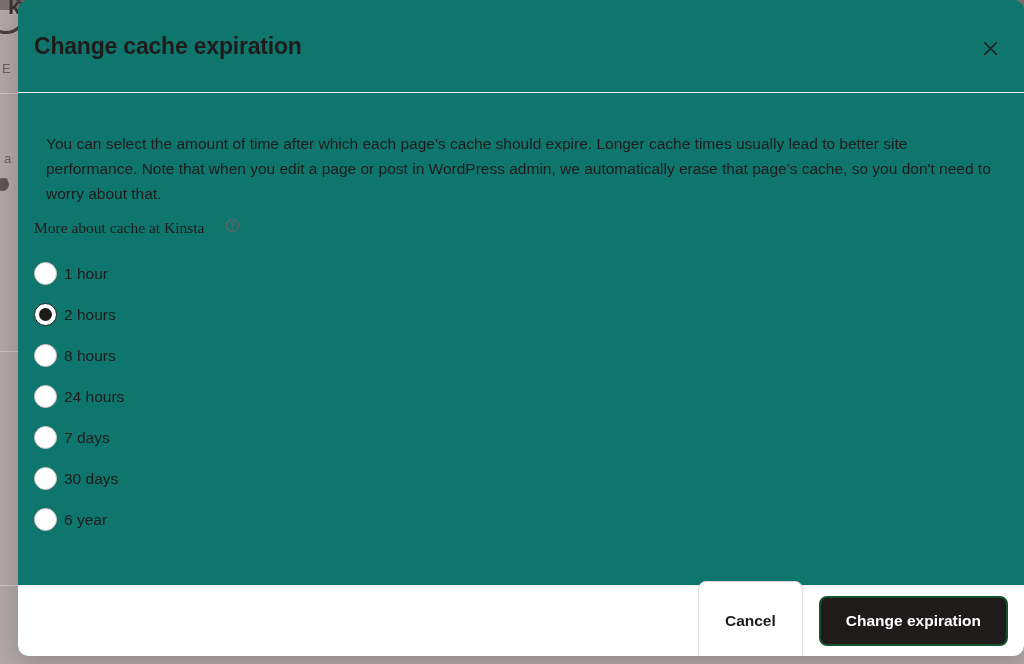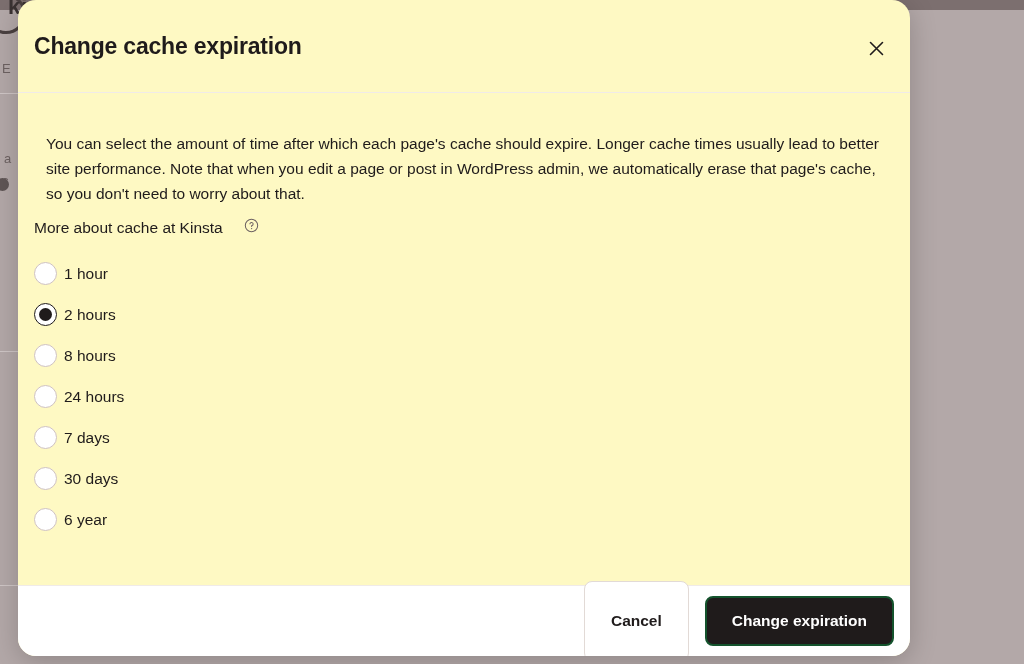--- a/index.html
+++ b/index.html
@@ -74,24 +74,24 @@
     height: 13px;
     border-radius: 50%;
     background: #5f5555;
   }
 
   
   #modal {
     position: absolute;
     left: 18px;
     top: 0;
-    width: 892px;
+    width: 1006px;
     height: 656px;
-    background: #fef9c3;
-    border-radius: 18px;
+    background: #0f766e;
+    border-radius: 10px;
     box-shadow: 0 6px 28px rgba(0,0,0,0.20);
     box-sizing: border-box;
     overflow: hidden;
   }
 
   
   .modal-header {
     position: relative;
     height: 93px;
     border-bottom: 1px solid #f0ebe8;
@@ -132,20 +132,21 @@
     line-height: 25px;
     color: #1f1b1b;
     margin: 12px;
     max-width: 958px;
   }
   .more-link-row {
     margin-top: 9px;
     display: flex;
     align-items: center;
     gap: 21px;
+    font-family: Liberation Serif, serif;
   }
   .more-link {
     font-size: 15.5px;
     color: #1f1b1b;
     text-decoration: none;
     cursor: pointer;
   }
   .help-icon { display: block; }
 
   

